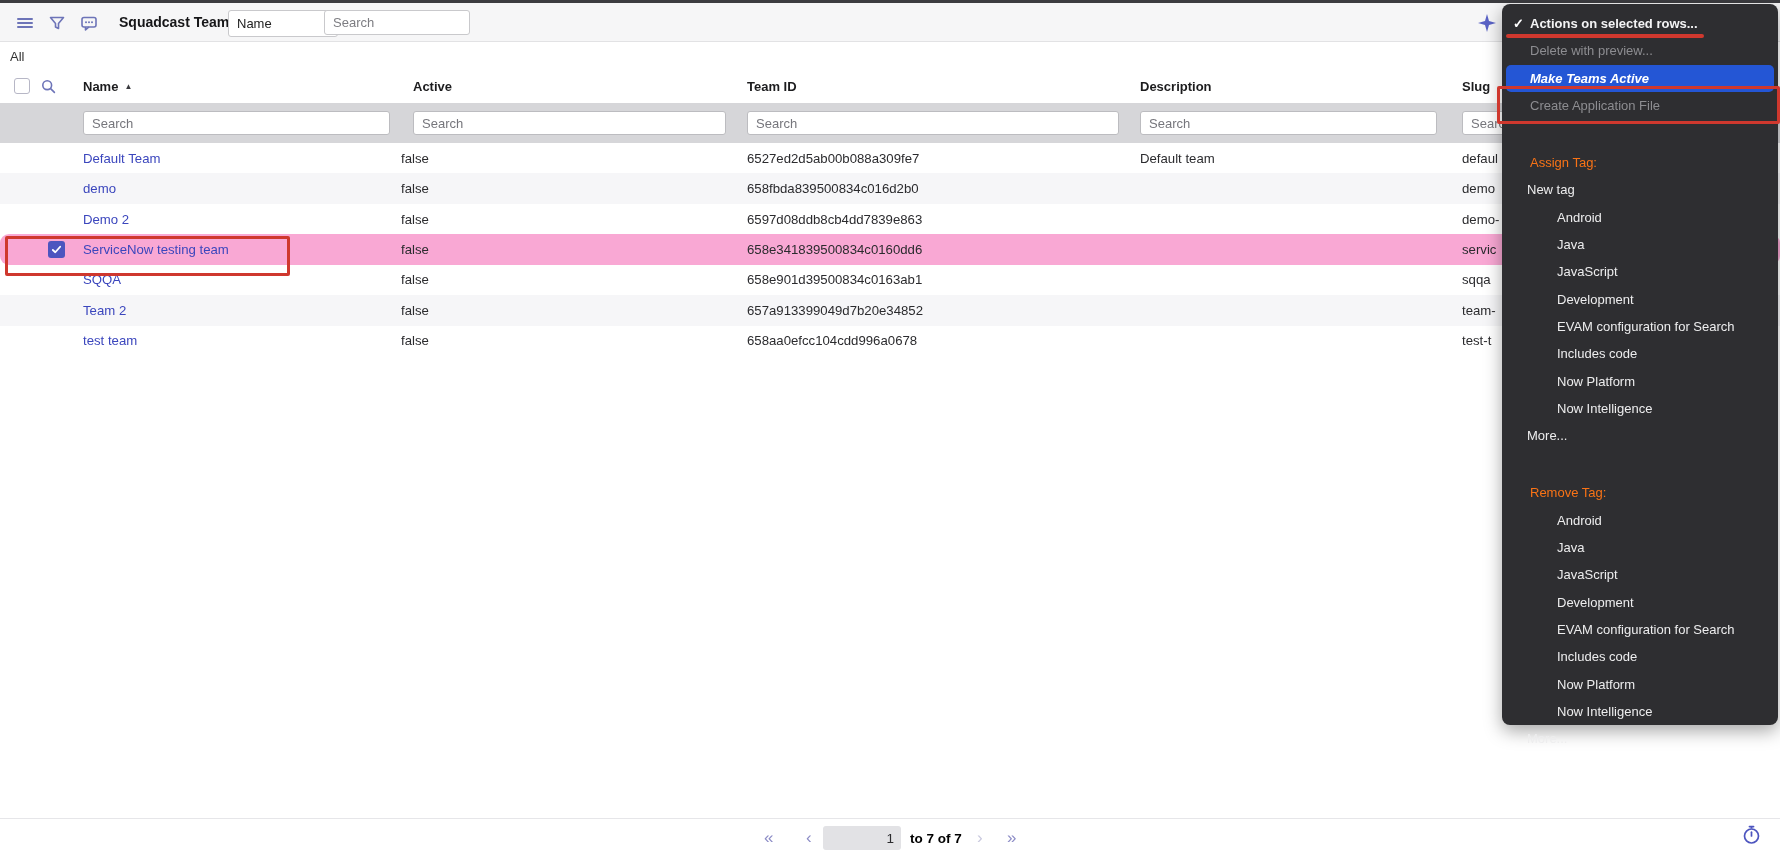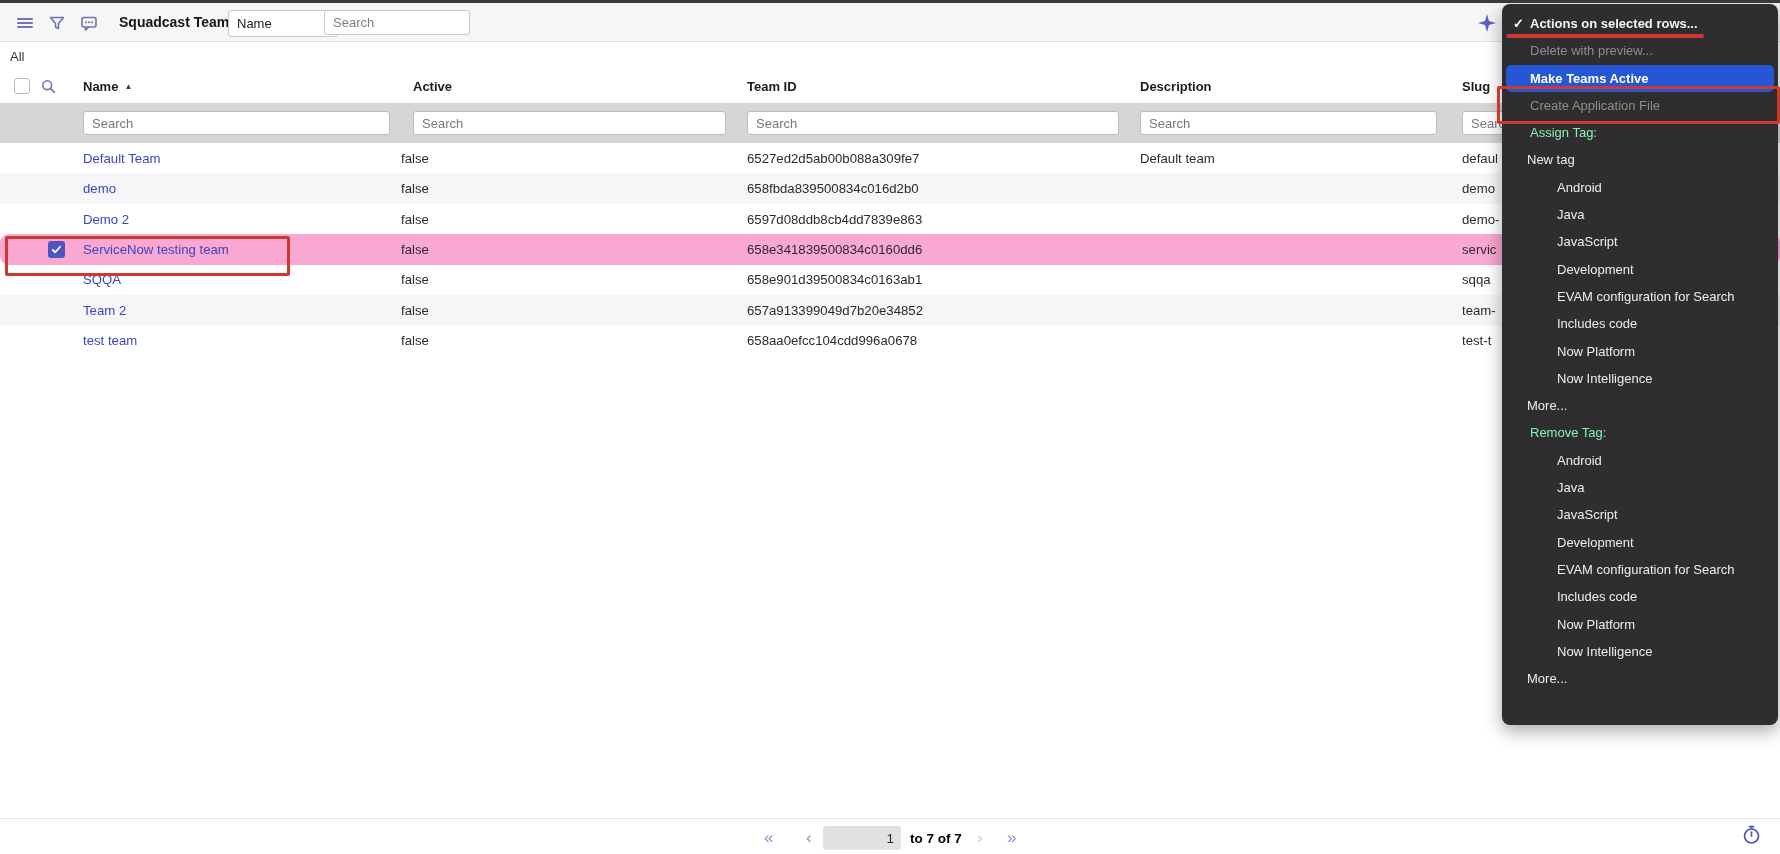--- a/index.html
+++ b/index.html
@@ -53,22 +53,22 @@
   .row-check{position:absolute;left:48px;top:6.5px;width:17px;height:17px;background:#4d55bf;border-radius:3px;display:flex;align-items:center;justify-content:center;cursor:pointer;}
 
   
   .cmenu{position:absolute;left:1502px;top:4px;width:276px;height:721px;background:#2e2e31;border-radius:8px;box-shadow:0 6px 18px rgba(0,0,0,.35);z-index:100;padding-top:6px;box-sizing:border-box;}
   .mitem{position:relative;height:27.3px;line-height:27.3px;font-size:13px;color:#ededee;white-space:nowrap;cursor:pointer;}
   .mitem.ind0{padding-left:28px;}
   .mitem.ind1{padding-left:25px;}
   .mitem.ind2{padding-left:55px;}
   .mitem.checked{color:#f4f4f5;font-weight:bold;}
   .mitem.disabled{color:#8d8d91;cursor:default;}
-  .mitem.section{color:#86efac;cursor:default;}
-  .mitem.highlight{background:#2456d5;margin:0 4px;border-radius:5px;color:#ffffff;font-weight:bold;padding-left:24px;}
+  .mitem.section{color:#f97316;cursor:default;margin-top:30px;}
+  .mitem.highlight{background:#2456d5;margin:0 4px;border-radius:5px;color:#ffffff;font-weight:bold;padding-left:24px;font-style:italic;}
   .mcheck{position:absolute;left:11px;top:0;font-size:13px;color:#fff;}
 
   
   .anno{position:absolute;pointer-events:none;z-index:120;}
   .anno-row-box{left:5px;top:236px;width:279px;height:34px;border:3.5px solid #cf382e;border-radius:2px;}
   .anno-menu-box{left:1497px;top:86px;width:283px;height:38px;border:3.5px solid #cf382e;border-radius:2px;box-sizing:border-box;}
   .anno-underline{left:1506px;top:34px;width:198px;height:4px;background:#cf382e;border-radius:2px;}
 
   
   .footer-divider{position:absolute;left:0;top:818px;width:1780px;height:1px;background:#e6e6e9;}

